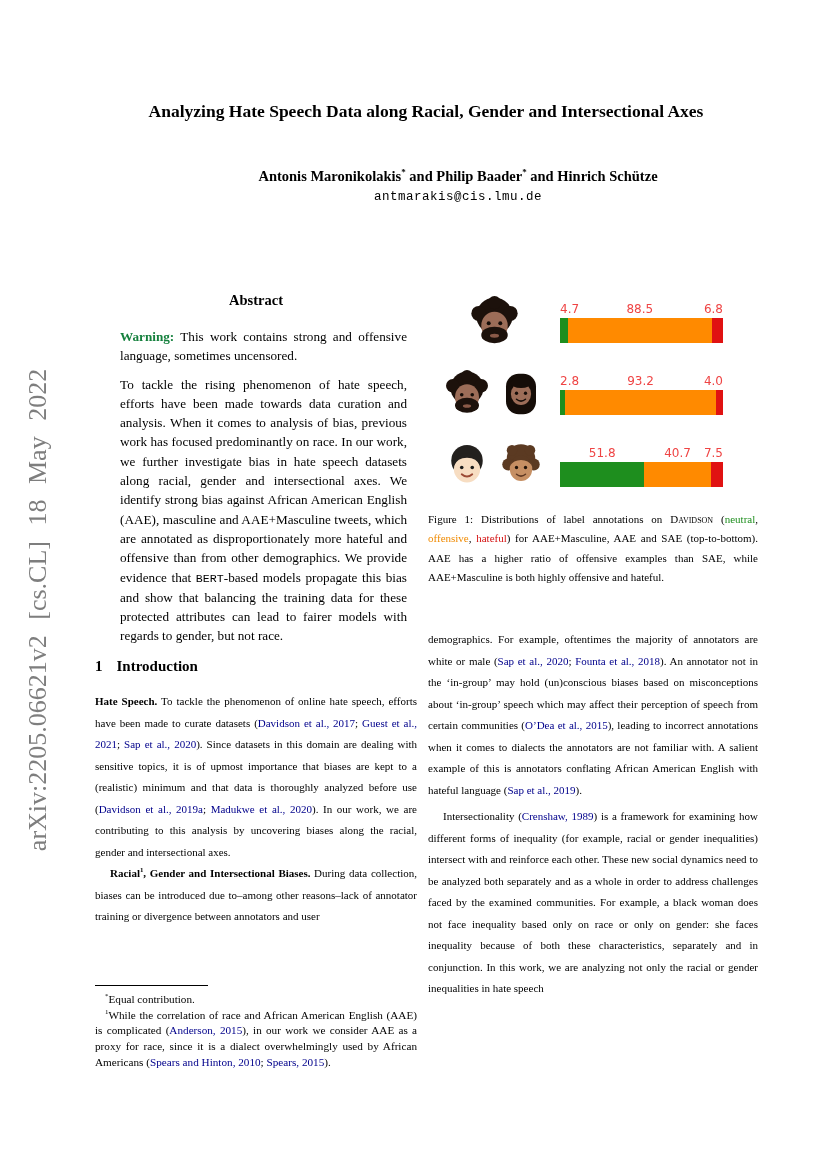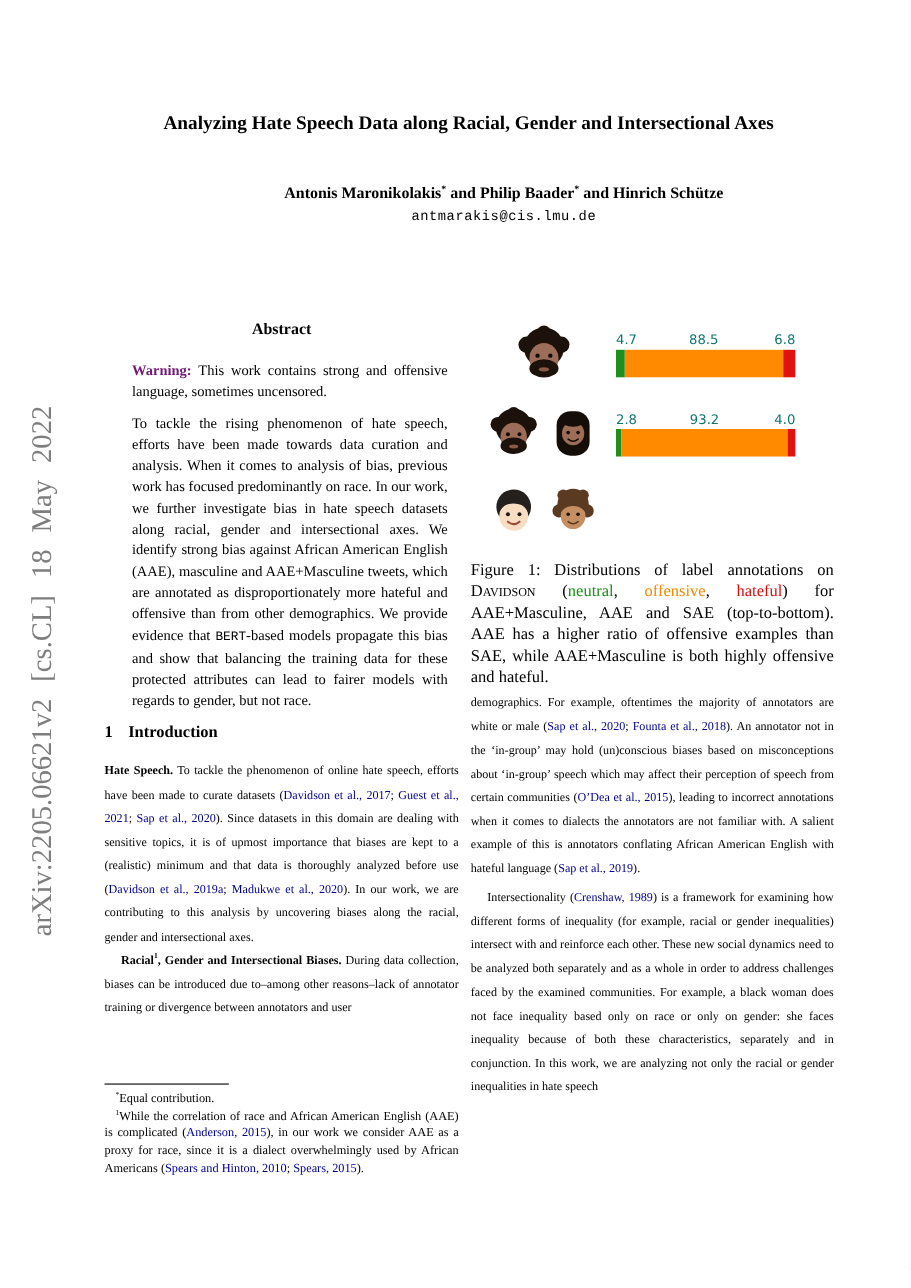--- a/index.html
+++ b/index.html
@@ -37,36 +37,36 @@
              line-height:15.7px;text-align:justify;}
   .fn-rule{width:113px;border-top:1px solid #000;margin-bottom:6px;}
   .fn{text-indent:10px;}
 
   
   .figure{position:absolute;top:286px;width:100%;}
   .fig-row{display:flex;align-items:center;height:72px;}
   .fig-emojis{width:132px;display:flex;justify-content:center;align-items:center;gap:6px;flex-shrink:0;}
   .fig-barwrap{width:163px;}
   .fig-labels{position:relative;height:16px;font-family:"DejaVu Sans","Liberation Sans",sans-serif;
-              font-size:12px;color:#0f766e;}
+              font-size:12px;color:#ef4444;}
   .fig-labels span{position:absolute;top:0;white-space:nowrap;}
   .fig-bar{display:flex;height:25px;width:100%;}
   .fig-bar div{height:100%;}
   .emoji svg{width:48px;height:52px;display:block;}
   .emoji-lg svg{width:53px;height:57px;display:block;}
 
-  .caption{position:absolute;top:510px;width:100%;font-size:15px;
+  .caption{position:absolute;top:510px;width:100%;font-size:11px;
            line-height:19.4px;text-align:justify;}
   .rbody{position:absolute;top:629px;width:100%;}
   .rb-p2{margin-top:5px;}
 
   
   .rt-b{font-weight:bold;}
   .rt-i{}
-  .rt-warn{color:#701a75;font-weight:bold;}
+  .rt-warn{color:#15803d;font-weight:bold;}
   .rt-mono{font-family:"Liberation Mono","DejaVu Sans Mono",monospace;font-size:.88em;margin-top:26px;}
   .rt-sc{font-variant:small-caps;}
   .rt-green{color:#1E8E1E;}
   .rt-orange{color:#F08A00;}
   .rt-red{color:#D41111;}
   .cite{color:#00008B;}
   sup{font-size:.62em;line-height:0;}
 </style>
 </head>
 <body>
@@ -199,20 +199,32 @@
                 <circle cx="20" cy="11" r="7" fill="#5B3A22"></circle>
               <circle cx="44" cy="11" r="7" fill="#5B3A22"></circle>
               <ellipse cx="32" cy="36" rx="15" ry="16" fill="#C68F63"></ellipse>
               <path d="M17 32 Q20 18 32 18 Q44 18 47 32 Q42 24 32 24 Q22 24 17 32 Z" fill="#5B3A22"></path>
               <circle cx="26" cy="34" r="2.2" fill="#201208"></circle>
                 <circle cx="38" cy="34" r="2.2" fill="#201208"></circle>
               <path d="M26 43 Q32 48 38 43" stroke="#5D3722" stroke-width="2" fill="none" stroke-linecap="round"></path>
             </svg>
           </span>
         </div>
+        <div class="fig-barwrap">
+          <div class="fig-labels">
+              <span style="left: 25.9%; transform: translateX(-50%);">51.8</span>
+              <span style="left: 72.15%; transform: translateX(-50%);">40.7</span>
+              <span style="right: 0px;">7.5</span>
+            </div>
+          <div class="fig-bar">
+              <div style="width: 51.8%; background: rgb(30, 142, 30);"></div>
+              <div style="width: 40.7%; background: rgb(255, 138, 0);"></div>
+              <div style="width: 7.5%; background: rgb(224, 18, 18);"></div>
+            </div>
+        </div>
       </div>
 
     </div>
 
     <div class="caption"><span>Figure 1: Distributions of label annotations on </span><span class="rt-sc">Davidson</span><span> (</span><span class="rt-green">neutral</span><span>, </span><span class="rt-orange">offensive</span><span>, </span><span class="rt-red">hateful</span><span>) for AAE+Masculine, AAE and SAE (top-to-bottom). AAE has a higher ratio of offensive examples than SAE, while AAE+Masculine is both highly offensive and hateful.</span></div>
 
     <div class="rbody bodytext">
       <div><span>demographics. For example, oftentimes the majority of annotators are white or male (</span><span class="cite">Sap et al., 2020</span><span>; </span><span class="cite">Founta et al., 2018</span><span>). An annotator not in the ‘in-group’ may hold (un)conscious biases based on misconceptions about ‘in-group’ speech which may affect their perception of speech from certain communities (</span><span class="cite">O’Dea et al., 2015</span><span>), leading to incorrect annotations when it comes to dialects the annotators are not familiar with. A salient example of this is annotators conflating African American English with hateful language (</span><span class="cite">Sap et al., 2019</span><span>).</span></div>
       <div class="p-indent rb-p2"><span>Intersectionality (</span><span class="cite">Crenshaw, 1989</span><span>) is a framework for examining how different forms of inequality (for example, racial or gender inequalities) intersect with and reinforce each other. These new social dynamics need to be analyzed both separately and as a whole in order to address challenges faced by the examined communities. For example, a black woman does not face inequality based only on race or only on gender: she faces inequality because of both these characteristics, separately and in conjunction. In this work, we are analyzing not only the racial or gender inequalities in hate speech</span></div>
     </div>

